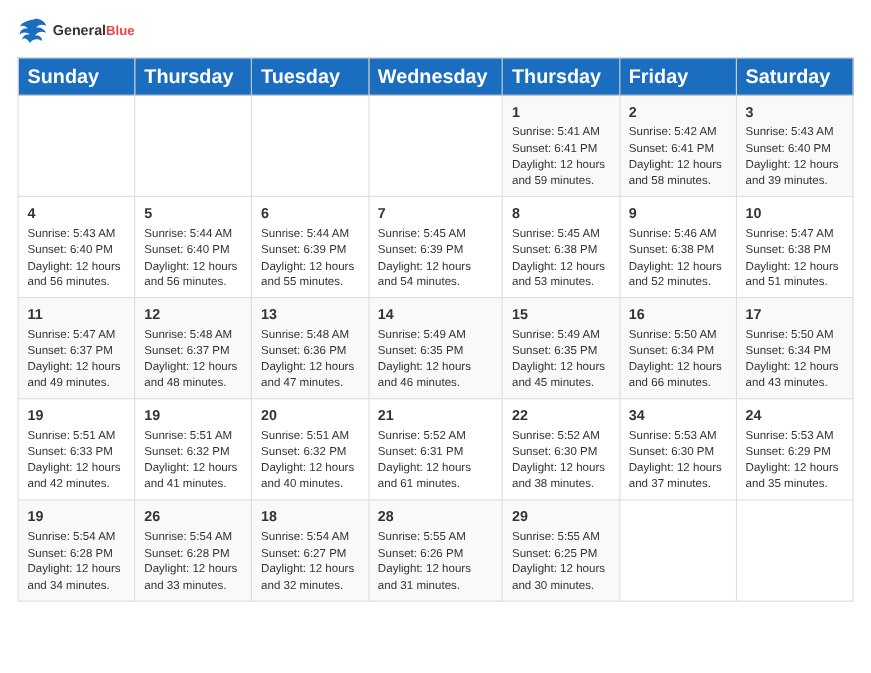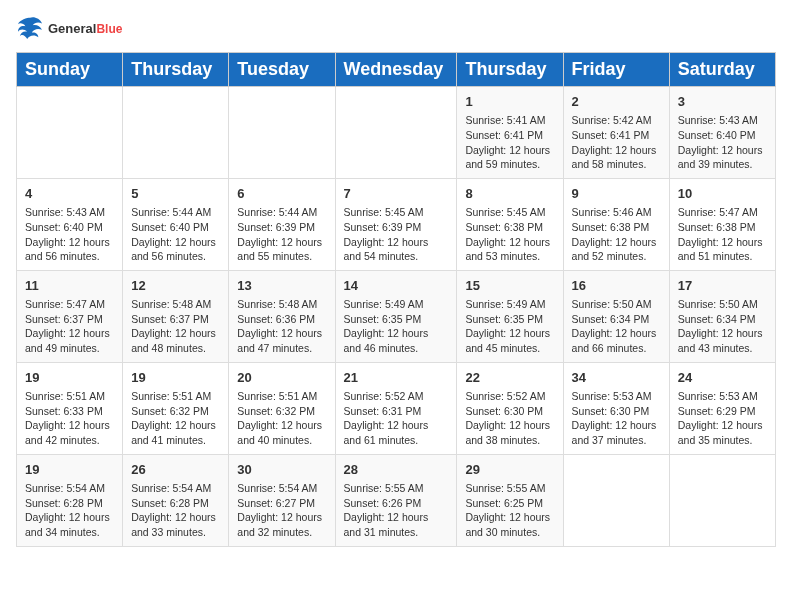--- a/index.html
+++ b/index.html
@@ -311,21 +311,21 @@
           <div class="day-info">and 34 minutes.</div>
         </td>
         <td>
           <span class="day-number">26</span>
           <div class="day-info">Sunrise: 5:54 AM</div>
           <div class="day-info">Sunset: 6:28 PM</div>
           <div class="day-info">Daylight: 12 hours</div>
           <div class="day-info">and 33 minutes.</div>
         </td>
         <td>
-          <span class="day-number">30</span>
+          <span class="day-number">18</span>
           <div class="day-info">Sunrise: 5:54 AM</div>
           <div class="day-info">Sunset: 6:27 PM</div>
           <div class="day-info">Daylight: 12 hours</div>
           <div class="day-info">and 32 minutes.</div>
         </td>
         <td>
           <span class="day-number">28</span>
           <div class="day-info">Sunrise: 5:55 AM</div>
           <div class="day-info">Sunset: 6:26 PM</div>
           <div class="day-info">Daylight: 12 hours</div>

